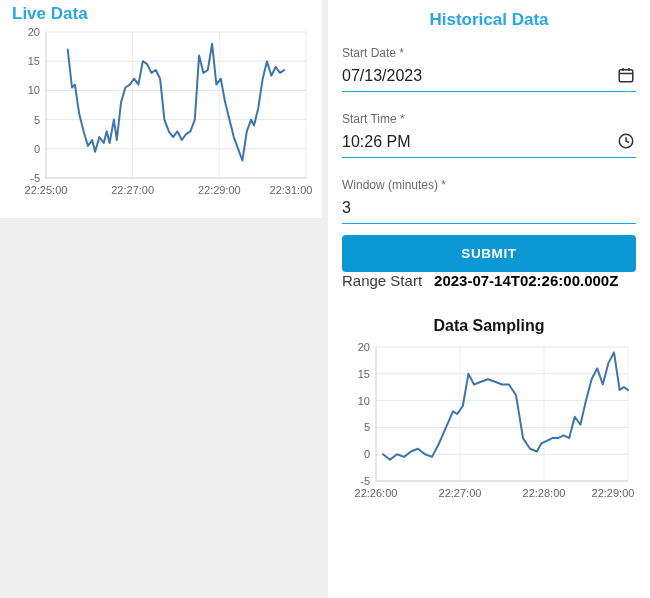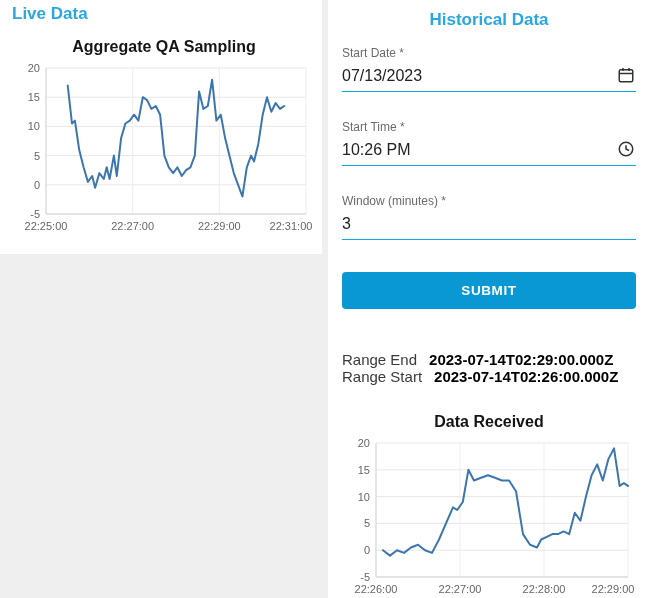--- a/index.html
+++ b/index.html
@@ -18,56 +18,55 @@
     padding:10px 14px 16px 14px;box-sizing:border-box;
   }
   .panel-title{font-size:17px;font-weight:bold;}
   .chart-title{
     text-align:center;font-size:16px;font-weight:600;color:#151515;
     margin:14px 0 4px 0;
   }
   .tick{font-size:11px;fill:#666;font-family:"Liberation Sans",sans-serif;}
 
   
-  .field{position:relative;margin-top:28px;}
+  .field{position:relative;margin-top:20px;}
   .field-label{font-size:12px;color:#6b6b6b;display:block;}
   .field input{
     width:100%;box-sizing:border-box;
     border:none;border-bottom:1px solid #0ea5e9;
     font-size:16px;color:#222;background:transparent;
     padding:7px 28px 6px 0;outline:none;
     font-family:"Liberation Sans",sans-serif;
   }
   .field .icon-btn{
     position:absolute;right:0;bottom:6px;
     width:20px;height:20px;border:none;background:transparent;
     padding:0;cursor:pointer;color:#333;
   }
   .submit-btn{
-    display:block;width:100%;margin-top:32px;
+    display:block;width:100%;margin-top:11px;
     background:#0a98d5;color:#ffffff;border:none;border-radius:4px;
     font-size:13.5px;font-weight:bold;letter-spacing:0.6px;
     padding:11px 0;cursor:pointer;
     font-family:"Liberation Sans",sans-serif;
   }
   .range-row{display:flex;align-items:baseline;font-size:15px;color:#3a3a3a;}
   .range-end-row{margin-top:42px;}
   .range-start-row{align-items:center;}
   .range-row .val{font-weight:bold;color:#000;margin-left:12px;white-space:nowrap;}
   .hist-chart-title{margin-top:28px;}
 </style>
 </head>
 <body>
 
 <div class="app">
 
   <div class="left-col">
     <div class="live-card">
       <div class="panel-title" style="color:#2aa7e0;">Live Data</div>
-      <div class="chart-title">Aggregate QA Sampling</div>
       <svg width="304" height="178">
           <line x1="34" x2="294" y1="154" y2="154" stroke="#e7e7e7" stroke-width="1"></line>
           <text x="28" y="158" text-anchor="end" class="tick">-5</text>
           <line x1="34" x2="294" y1="124.8" y2="124.8" stroke="#e7e7e7" stroke-width="1"></line>
           <text x="28" y="128.8" text-anchor="end" class="tick">0</text>
           <line x1="34" x2="294" y1="95.6" y2="95.6" stroke="#e7e7e7" stroke-width="1"></line>
           <text x="28" y="99.6" text-anchor="end" class="tick">5</text>
           <line x1="34" x2="294" y1="66.4" y2="66.4" stroke="#e7e7e7" stroke-width="1"></line>
           <text x="28" y="70.4" text-anchor="end" class="tick">10</text>
           <line x1="34" x2="294" y1="37.19999999999999" y2="37.19999999999999" stroke="#e7e7e7" stroke-width="1"></line>
@@ -121,33 +120,29 @@
     
     <div class="field">
       <label class="field-label">Window (minutes) *</label>
       <input type="text" value="3" style="">
     </div>
 
     
     <button class="submit-btn">SUBMIT</button>
 
     
-    <div class="range-row range-end-row">
-      <span>Range End</span>
-      <span class="val">2023-07-14T02:29:00.000Z</span>
-    </div>
 
     
     <div class="range-row range-start-row">
       <span>Range Start</span>
       <span class="val">2023-07-14T02:26:00.000Z</span>
     </div>
 
     
-    <div class="chart-title hist-chart-title">Data Received</div>
+    <div class="chart-title hist-chart-title">Data Sampling</div>
     <svg width="296" height="166">
         <line x1="34" x2="286" y1="142" y2="142" stroke="#e7e7e7" stroke-width="1"></line>
         <text x="28" y="146" text-anchor="end" class="tick">-5</text>
         <line x1="34" x2="286" y1="115.2" y2="115.2" stroke="#e7e7e7" stroke-width="1"></line>
         <text x="28" y="119.2" text-anchor="end" class="tick">0</text>
         <line x1="34" x2="286" y1="88.4" y2="88.4" stroke="#e7e7e7" stroke-width="1"></line>
         <text x="28" y="92.4" text-anchor="end" class="tick">5</text>
         <line x1="34" x2="286" y1="61.60000000000001" y2="61.60000000000001" stroke="#e7e7e7" stroke-width="1"></line>
         <text x="28" y="65.60000000000001" text-anchor="end" class="tick">10</text>
         <line x1="34" x2="286" y1="34.8" y2="34.8" stroke="#e7e7e7" stroke-width="1"></line>

